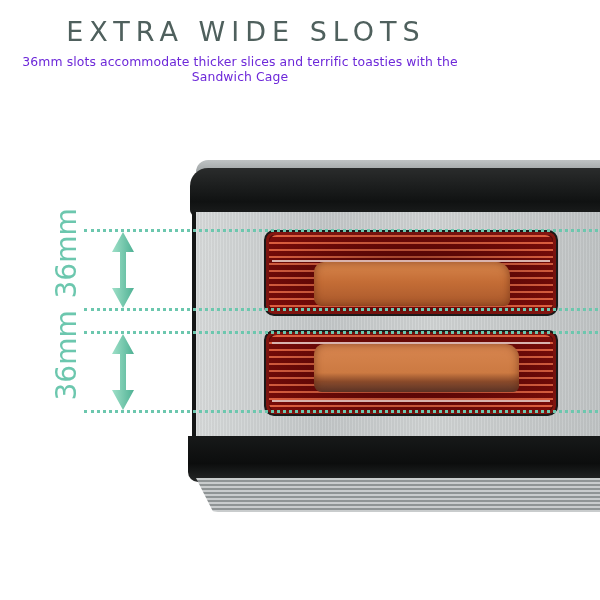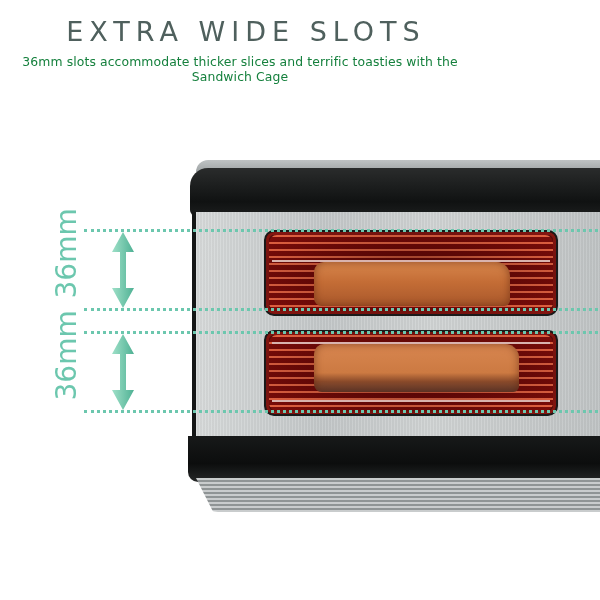--- a/index.html
+++ b/index.html
@@ -1,18 +1,18 @@
 <!DOCTYPE html>
 <html><head>
 <meta charset="utf-8">
 <style>
   html,body{margin:0;padding:0;background:#fff;}
   body{width:600px;height:600px;position:relative;overflow:hidden;font-family:"DejaVu Sans","Liberation Sans",sans-serif;}
   .title{position:absolute;left:0;top:16px;width:492px;text-align:center;font-size:27px;letter-spacing:6px;color:#4f605d;font-weight:normal;font-family:"DejaVu Sans",sans-serif;}
-  .subtitle{position:absolute;left:0;top:54px;width:480px;text-align:center;font-size:12.4px;color:#15803d;letter-spacing:0.1px;}
+  .subtitle{position:absolute;left:0;top:54px;width:480px;text-align:center;font-size:12.4px;color:#6d28d9;letter-spacing:0.1px;}
   
   .toaster{position:absolute;left:188px;top:160px;width:430px;height:352px;}
   .top-steel{position:absolute;left:8px;top:0;width:430px;height:12px;background:linear-gradient(#bfc3c4,#9ea3a4);border-radius:18px 0 0 0;}
   .top-band{position:absolute;left:2px;top:8px;width:430px;height:48px;background:linear-gradient(#2a2c2c,#101212 70%,#1c1e1e);border-radius:18px 0 0 6px;}
   .face{position:absolute;left:4px;top:52px;width:430px;height:228px;background:linear-gradient(90deg,#d9dcdc 0%,#c5c9ca 30%,#d2d5d5 55%,#bfc3c4 100%);border-left:4px solid #141616;}
   .face-tex{position:absolute;inset:0;background:repeating-linear-gradient(90deg,rgba(255,255,255,0.05) 0 1px,rgba(0,0,0,0.04) 1px 3px);}
   .bottom-band{position:absolute;left:0;top:276px;width:430px;height:46px;background:linear-gradient(#171919,#0c0d0d 60%,#262828);border-radius:0 0 0 10px;}
   .base{position:absolute;left:8px;top:318px;width:430px;height:34px;background:repeating-linear-gradient(#c9cccd 0 2px,#8f9495 2px 4px);border-radius:0 0 0 22px;clip-path:polygon(0 0,100% 0,100% 100%,4% 100%);}
   
   .slot{position:absolute;width:290px;height:82px;border-radius:10px;background:#3a0a08;border:2px solid #1a1a1a;box-shadow:inset 0 0 0 3px #7a1410;overflow:hidden;}

